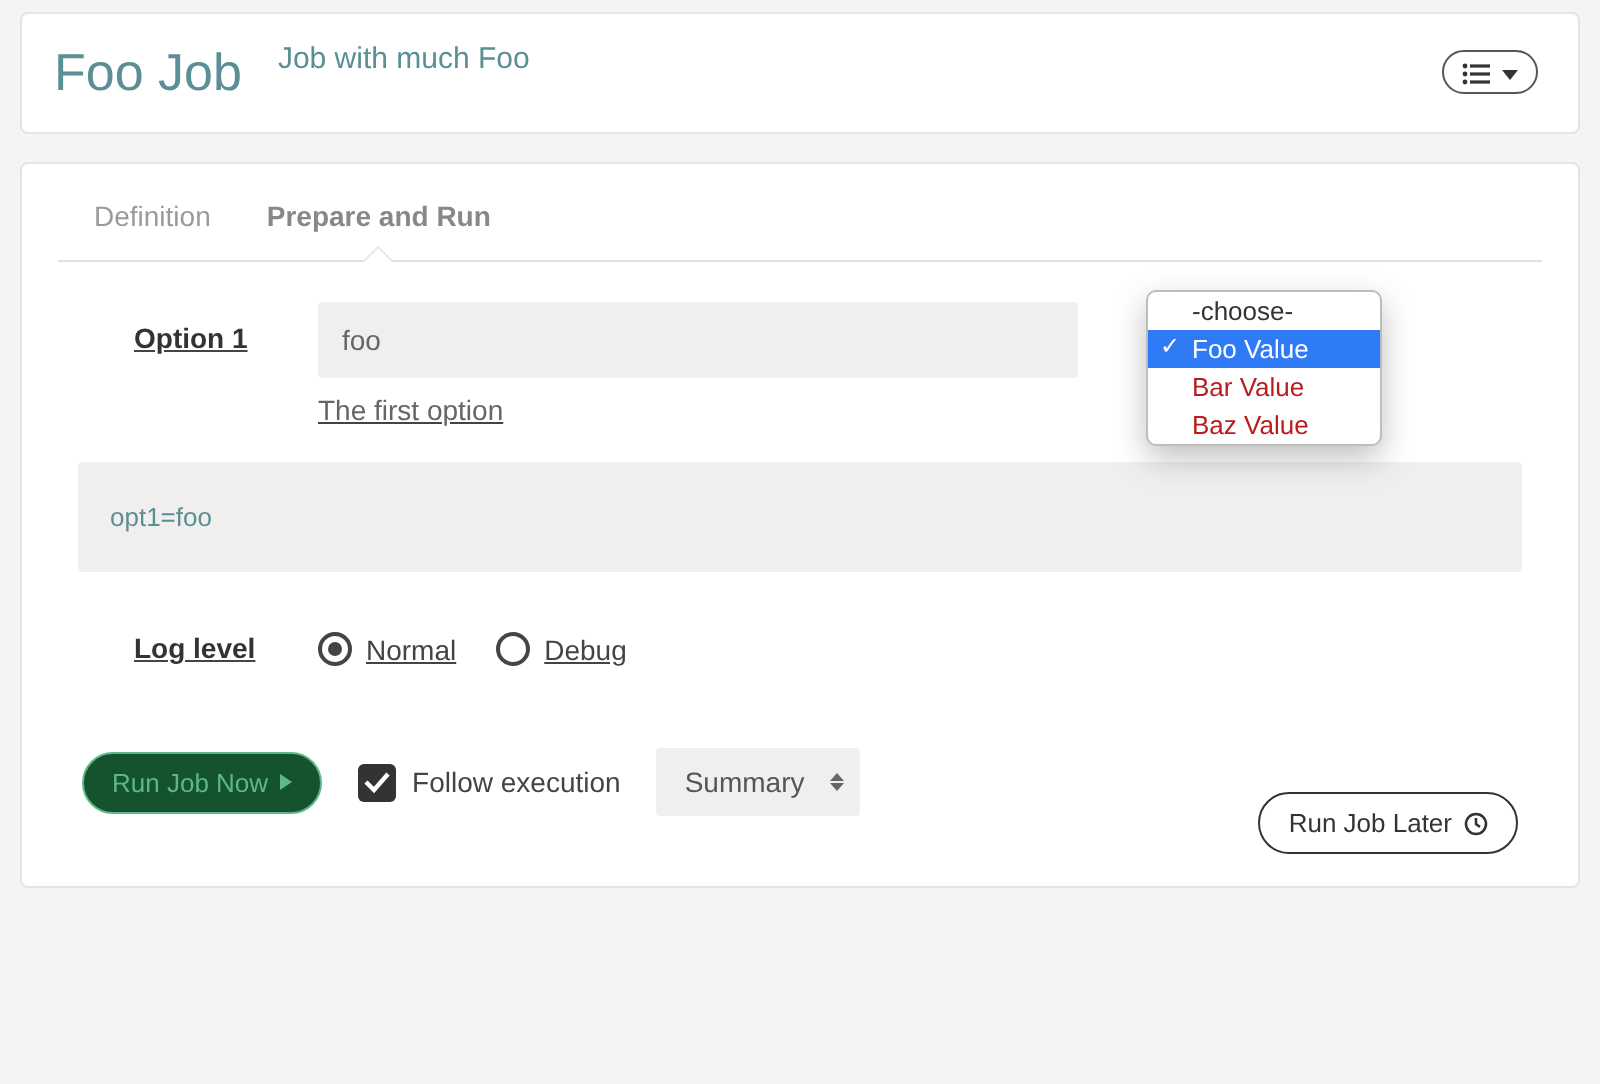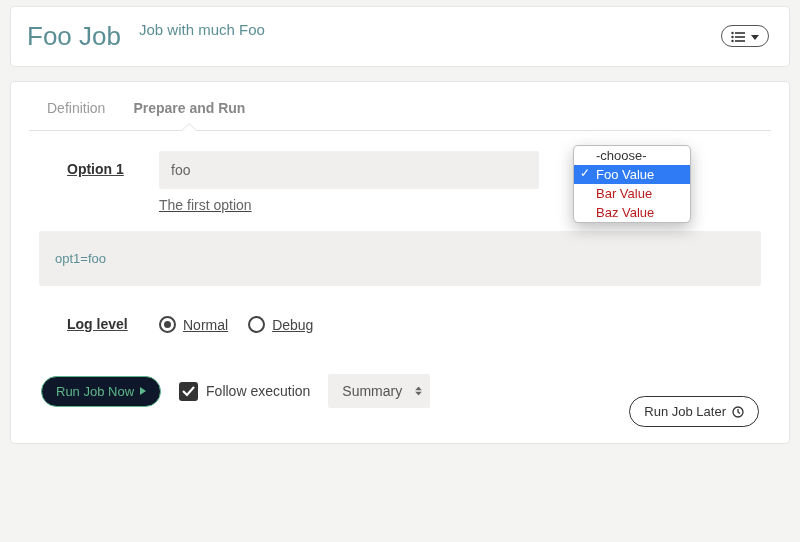--- a/index.html
+++ b/index.html
@@ -169,21 +169,21 @@
   }
   .footer {
     display: flex;
     align-items: center;
     gap: 18px;
     margin-top: 22px;
     padding: 0 2px;
   }
   .btn-primary {
     border: 1.5px solid #5cb88a;
-    background: #0f172a;
+    background: #14532d;
     color: #5cb88a;
     border-radius: 18px;
     padding: 7px 14px;
     font-size: 13px;
     display: flex;
     align-items: center;
     gap: 6px;
     cursor: pointer;
     font-weight: 500;
   }

